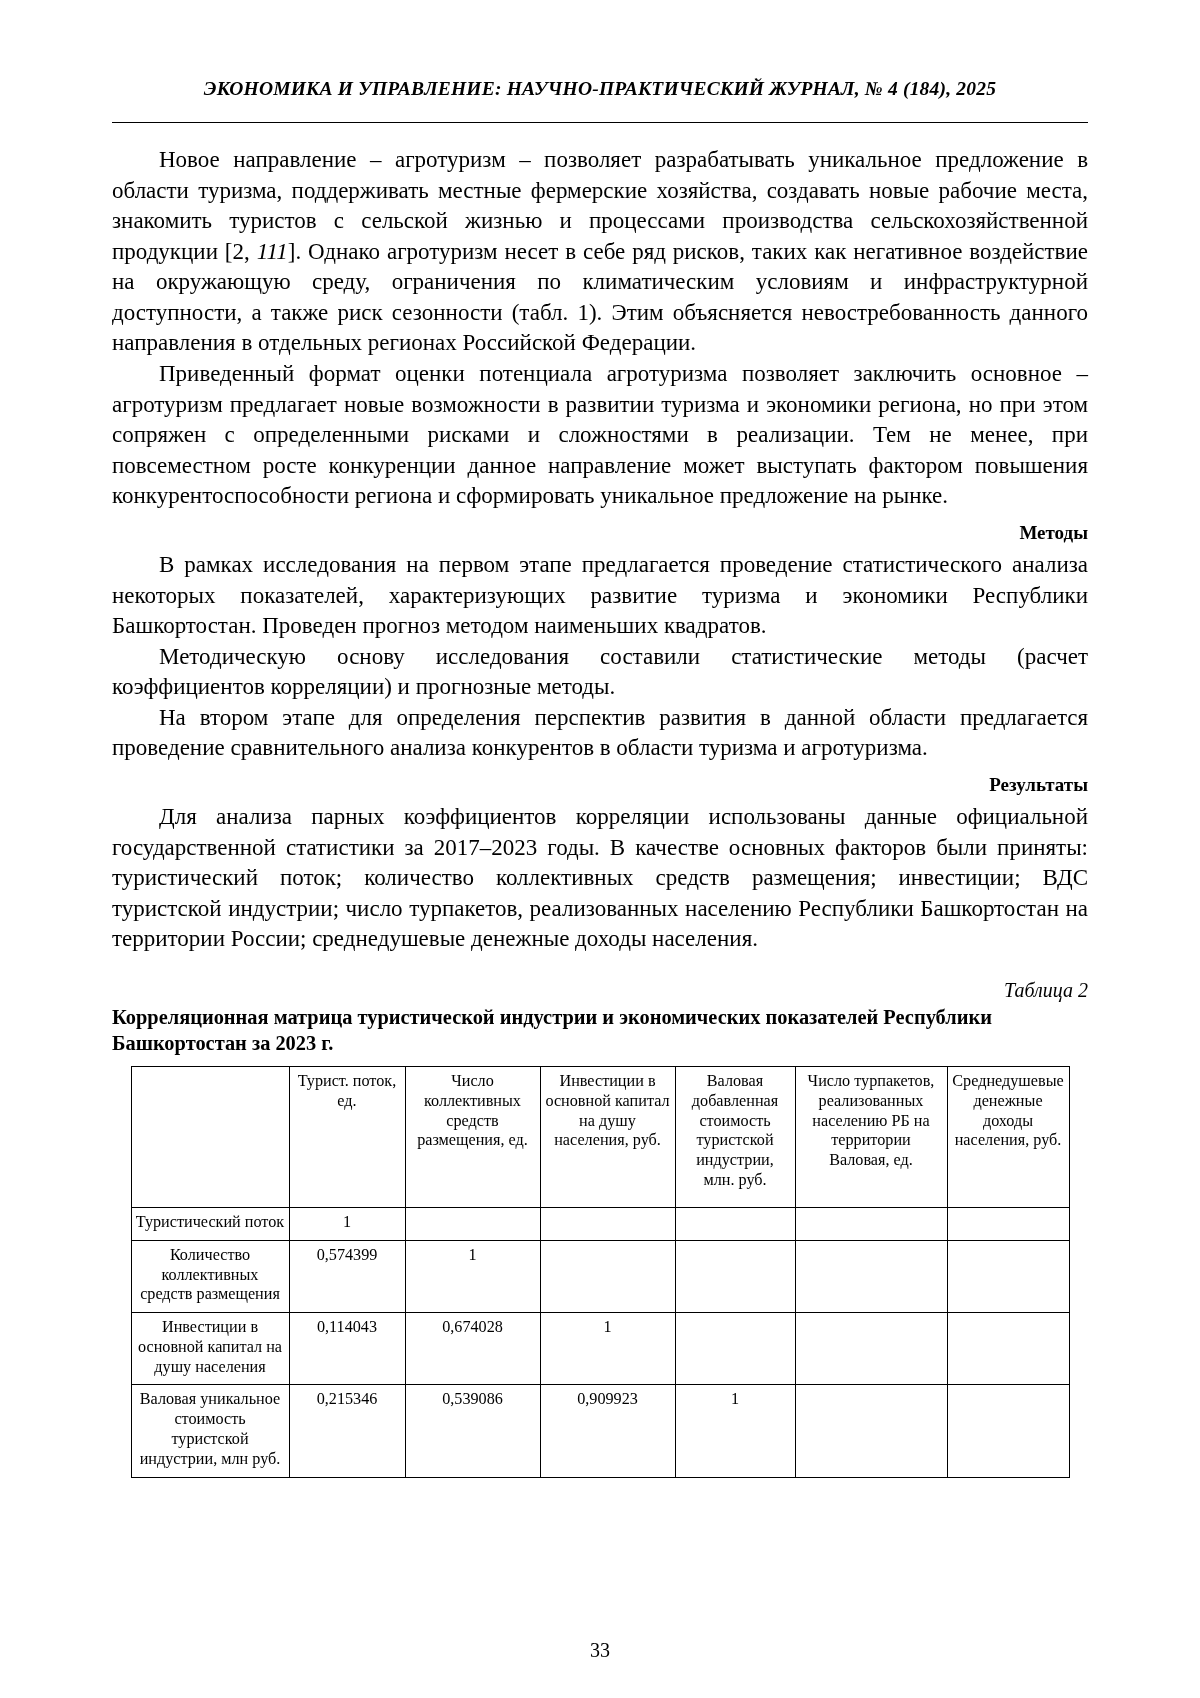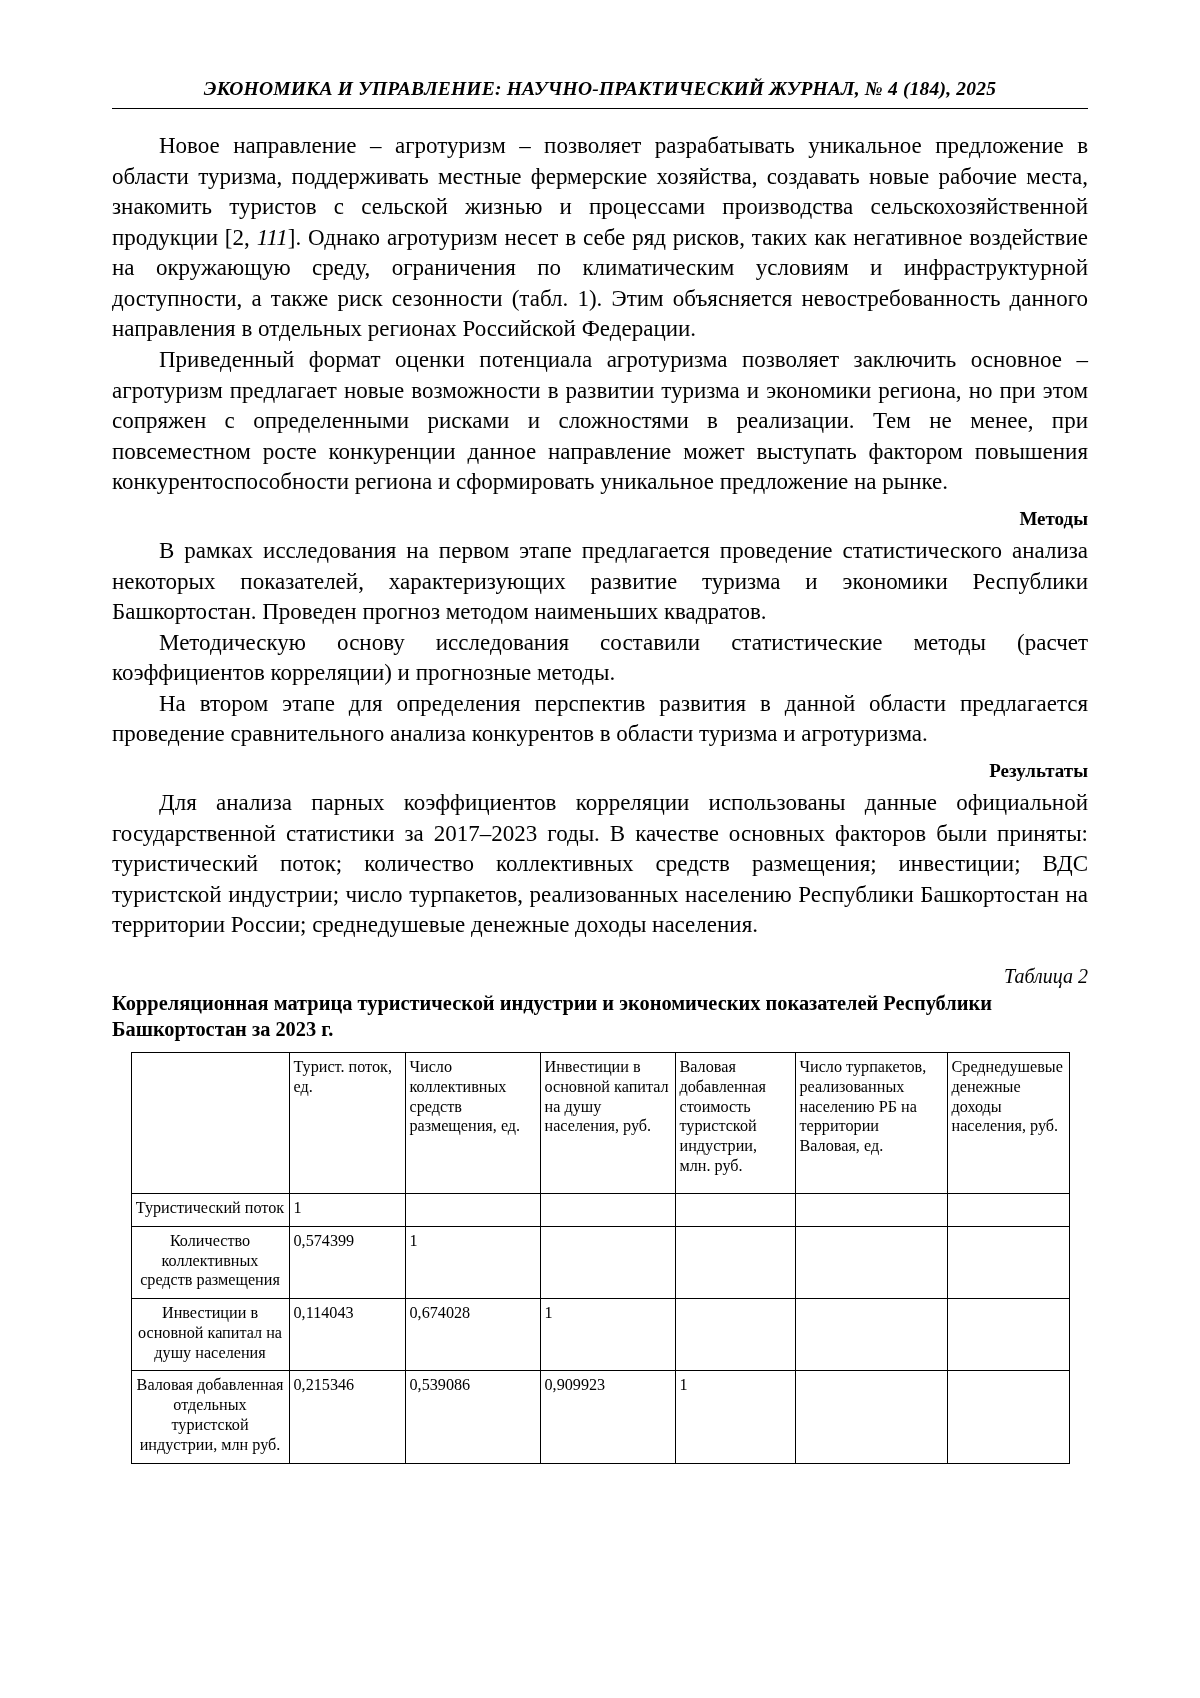--- a/index.html
+++ b/index.html
@@ -20,21 +20,21 @@
     box-sizing: border-box;
     padding: 78px 112px 30px 112px;
     position: relative;
   }
   .running-head {
     font-style: italic;
     font-weight: bold;
     font-size: 19.5px;
     letter-spacing: 0.2px;
     text-align: center;
-    padding-bottom: 8px;
+    padding-bottom: 22px;
     border-bottom: 1.6px solid #000;
     margin-bottom: 22px;
   }
   p.body-text {
     margin: 0 0 0 0;
     font-size: 23px;
     line-height: 1.33;
     text-align: justify;
     text-indent: 47px;
     text-justify: inter-word;
@@ -68,21 +68,21 @@
     margin: 0 auto;
     table-layout: fixed;
   }
   table.matrix td, table.matrix th {
     border: 1.3px solid #000;
     font-size: 16.2px;
     font-weight: normal;
     line-height: 1.22;
     padding: 5px 4px 7px 4px;
     vertical-align: top;
-    text-align: left;
+    text-align: center;
   }
   table.matrix thead td {
     height: 128px;
   }
   table.matrix tbody td.rowhead {
     text-align: center;
     vertical-align: top;
     margin-left: 48px;
   }
   table.matrix tbody td.val {
@@ -170,24 +170,25 @@
       <tr>
         <td class="rowhead">Инвестиции в основной капитал на душу населения</td>
         <td class="val">0,114043</td>
         <td class="val">0,674028</td>
         <td class="val">1</td>
         <td class="val"></td>
         <td class="val"></td>
         <td class="val"></td>
       </tr>
       <tr>
-        <td class="rowhead">Валовая добавленная отдельных туристской индустрии, млн руб.</td>
+        <td class="rowhead">Валовая уникальное стоимость туристской индустрии, млн руб.</td>
         <td class="val">0,215346</td>
         <td class="val">0,539086</td>
         <td class="val">0,909923</td>
         <td class="val">1</td>
         <td class="val"></td>
         <td class="val"></td>
       </tr>
     </tbody>
   </table>
 
+  <div class="page-number">33</div>
 </div>
 
 </body></html>

